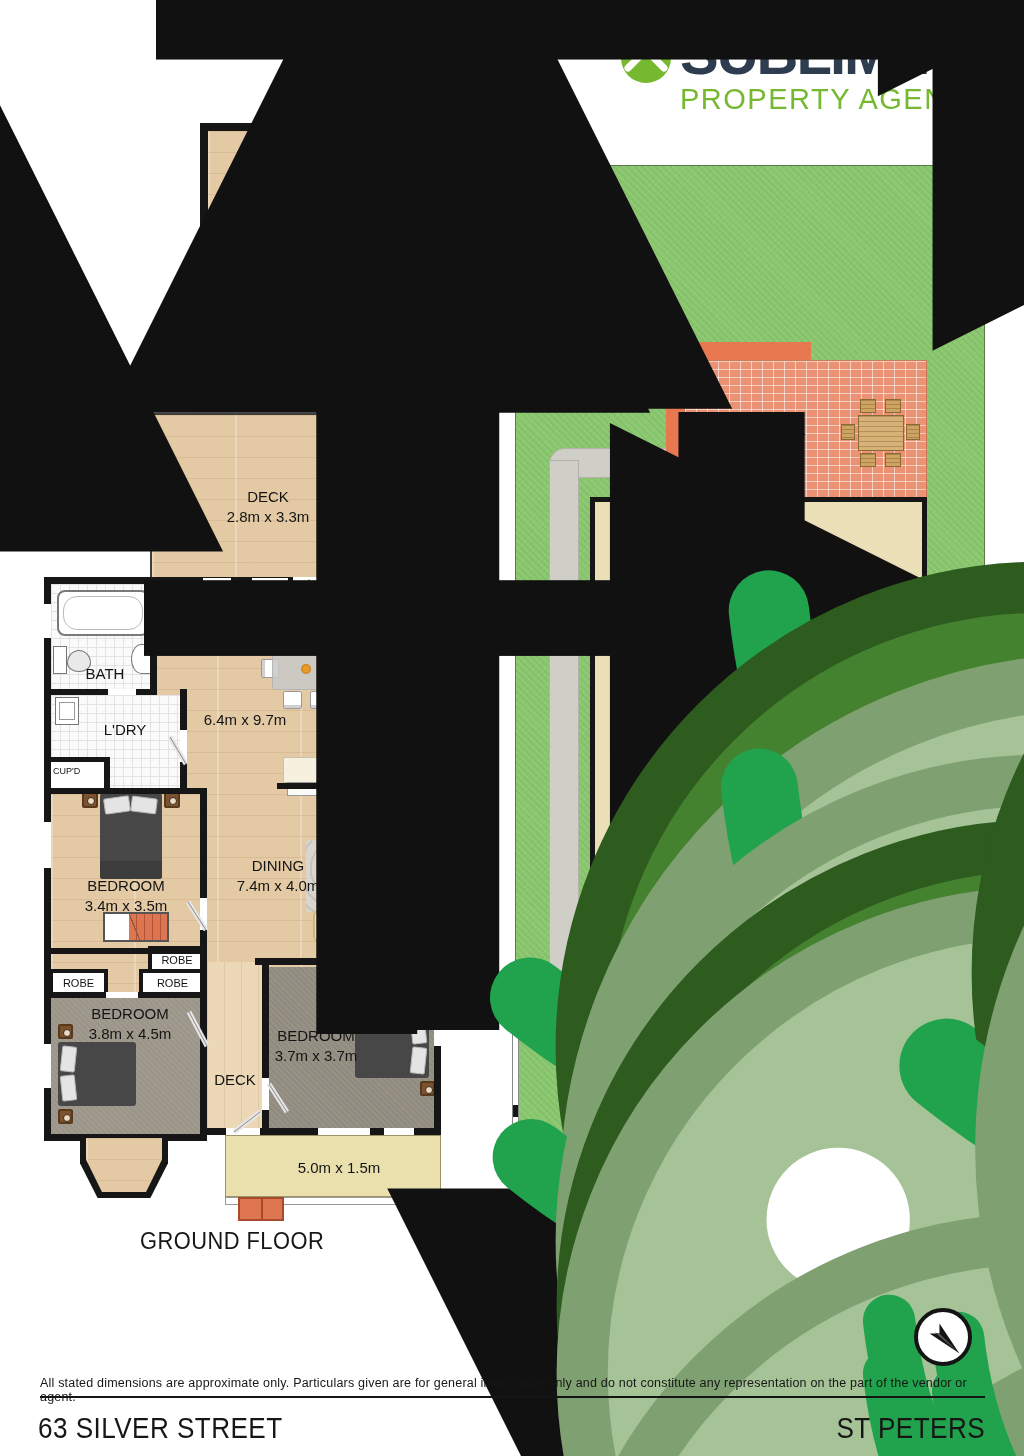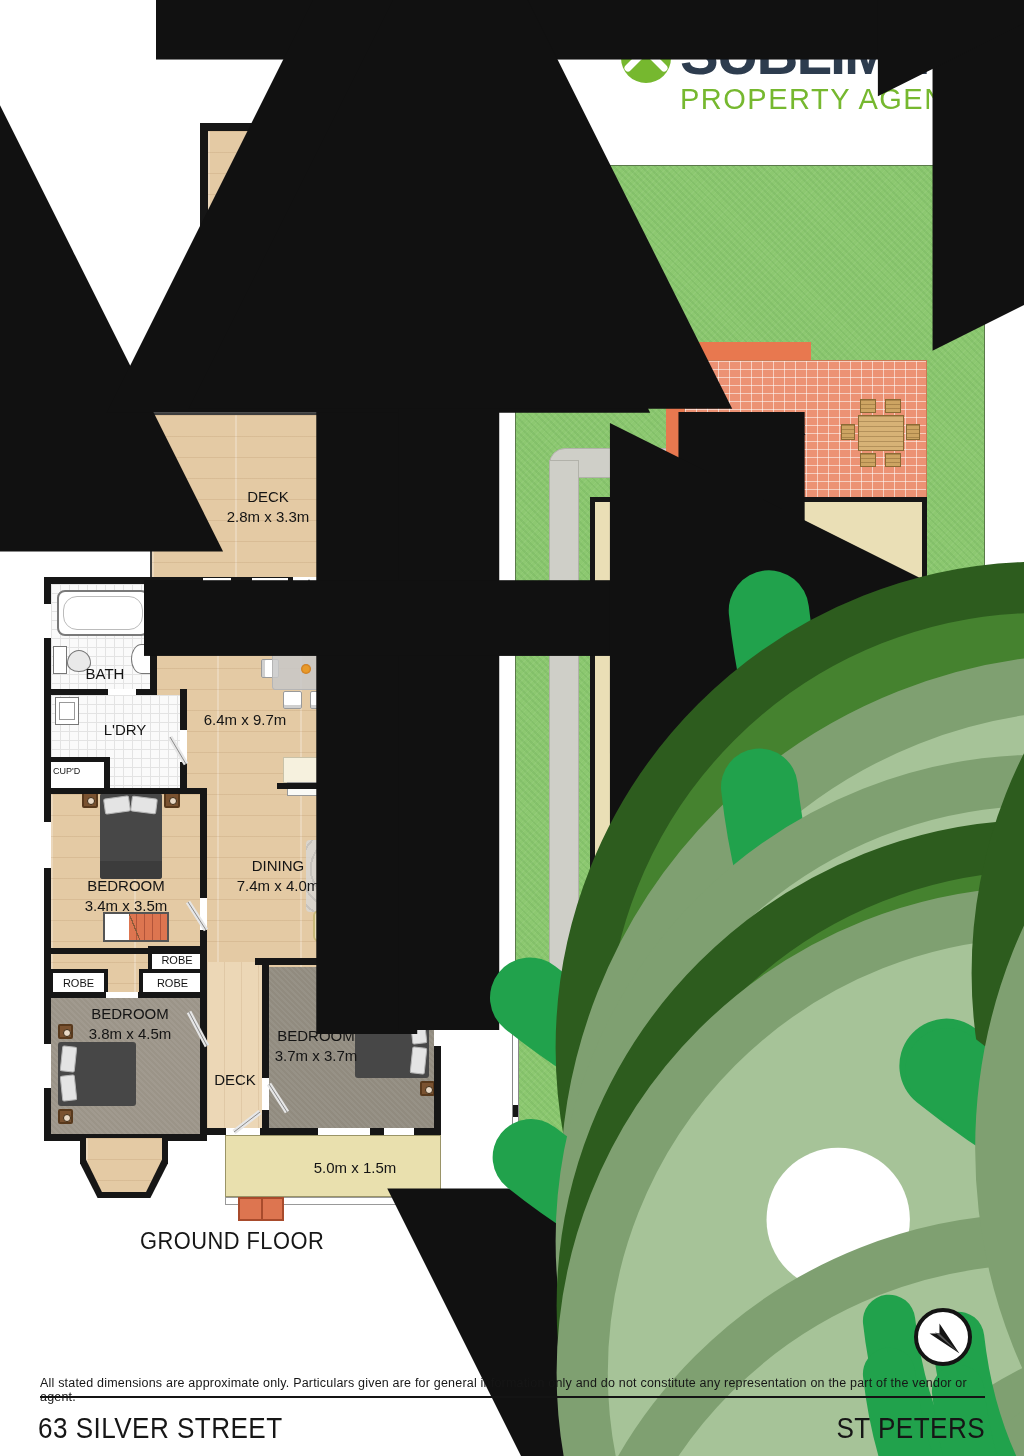--- a/index.html
+++ b/index.html
@@ -177,21 +177,21 @@
     </div>
   <div class="abs whitebox" style="left:139px;top:969px;width:67px;height:28px;">
     <span class="lbl-sm">ROBE</span>
     </div>
 
   <div class="abs" style="left:225px;top:1135px;width:216px;height:62px;background:#e9e0ae;border:1px solid #9a9467;box-sizing:border-box;"></div>
   <div class="abs gap" style="left:225px;top:1197px;width:216px;height:8px;border:1px solid #999;box-sizing:border-box;"></div>
   <div class="abs" style="left:238px;top:1197px;width:46px;height:24px;background:#dd7550;border:2px solid #a84b2c;box-sizing:border-box;">
     <div style="position:absolute;left:50%;top:0;bottom:0;width:2px;background:#a84b2c;"></div>
   </div>
-  <div class="abs lbl" style="left:300px;top:1158px;width:110px;">5.0m x 1.5m</div>
+  <div class="abs lbl" style="left:284px;top:1158px;width:110px;">5.0m x 1.5m</div>
 
   <div class="abs wall" style="left:44px;top:577px;width:397px;height:7px;"></div>
   <div class="abs wall" style="left:44px;top:577px;width:7px;height:563px;"></div>
   <div class="abs wall" style="left:434px;top:577px;width:7px;height:558px;"></div>
   <div class="abs wall" style="left:150px;top:577px;width:7px;height:118px;"></div>
   <div class="abs wall" style="left:44px;top:689px;width:112px;height:6px;"></div>
   <div class="abs wall" style="left:180px;top:689px;width:7px;height:105px;"></div>
   <div class="abs wall" style="left:44px;top:788px;width:163px;height:6px;"></div>
   <div class="abs wall" style="left:44px;top:757px;width:66px;height:5px;"></div>
   <div class="abs wall" style="left:104px;top:757px;width:6px;height:36px;"></div>

